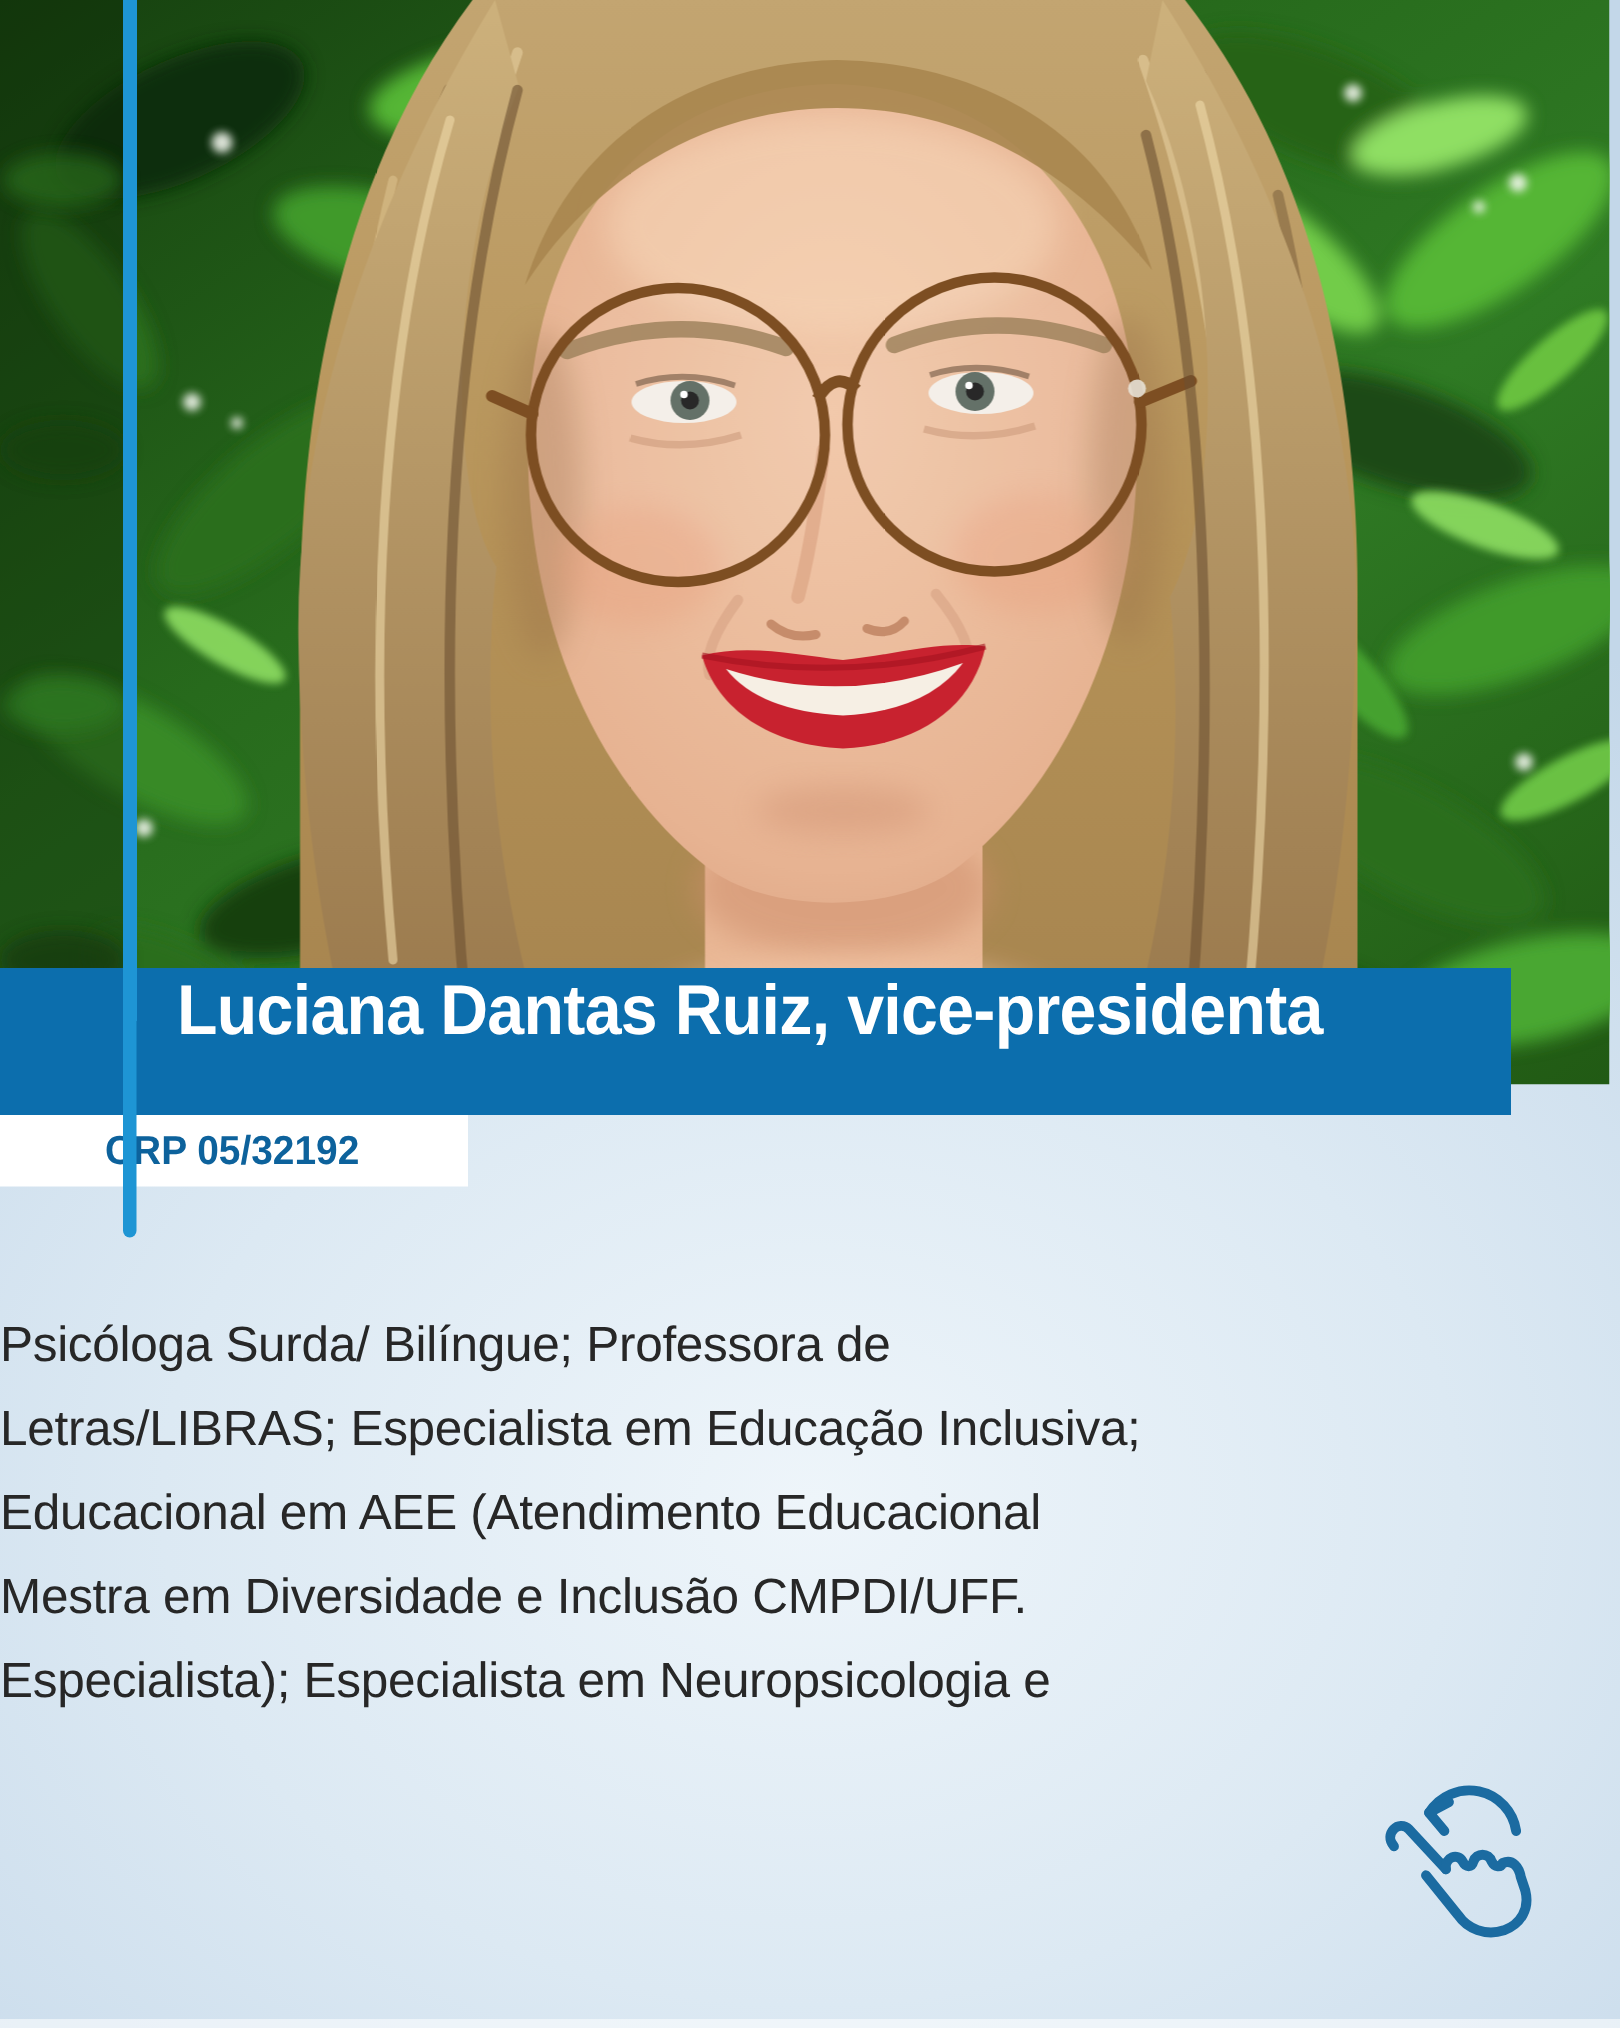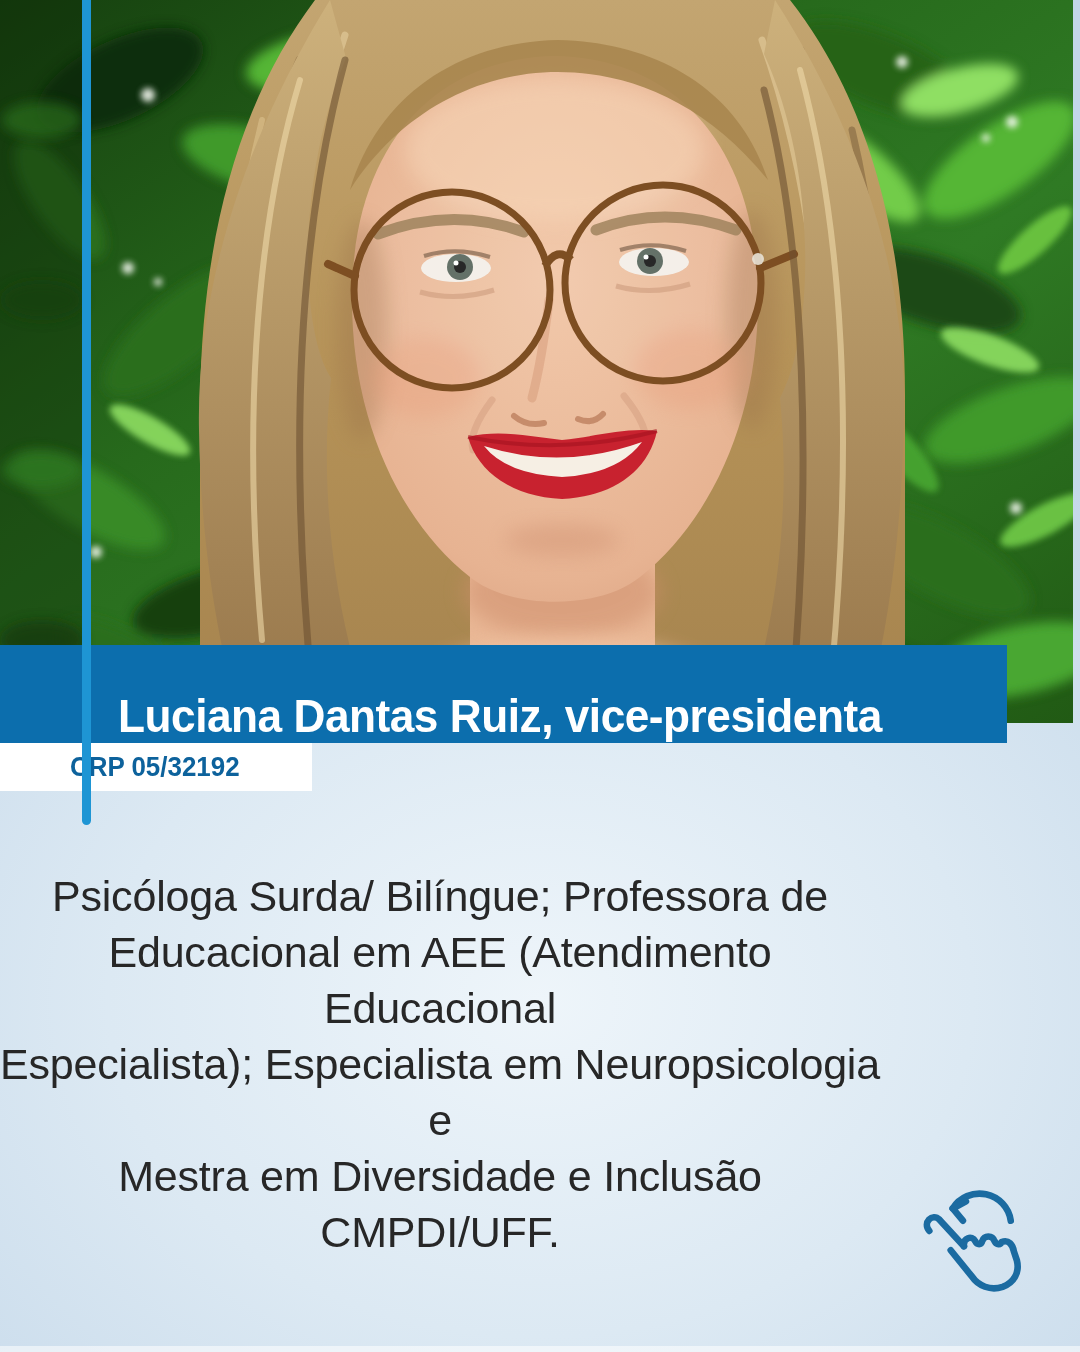--- a/index.html
+++ b/index.html
@@ -9,21 +9,21 @@
     font-family:"Liberation Sans",sans-serif;
     background:radial-gradient(ellipse 900px 700px at 50% 74%, var(--c-bg_center,#eef5fa) 0%, #dce9f3 48%, var(--c-bg_edge,#c3d7e9) 100%);
   }
   .card::after{content:"";position:absolute;left:0;bottom:0;width:100%;height:6px;
     background:rgba(255,255,255,.55);}
   .photo{position:absolute;left:0;top:0;width:1073px;height:723px;z-index:1;}
   .photo svg{display:block;width:100%;height:100%;}
   .banner{
     position:absolute;left:0;top:645px;width:1007px;height:98px;z-index:3;
     background:var(--c-banner_bg,#0c6ead);
-    display:flex;align-items:flex-end;padding-left:118px;
+    display:flex;align-items:flex-start;padding-left:118px;
   }
   .banner span{
     color:var(--c-banner_text,#ffffff);font-size:47px;font-weight:bold;
     white-space:nowrap;display:inline-block;transform:scaleX(.94);transform-origin:0 50%;
     letter-spacing:-.5px;
   }
   .badge{
     position:absolute;left:0;top:743px;width:312px;height:48px;z-index:4;
     background:var(--c-badge_bg,#ffffff);
     display:flex;align-items:center;padding-left:70px;
@@ -31,22 +31,22 @@
   .badge span{
     color:var(--c-badge_text,#0d629c);font-size:27px;font-weight:bold;
     white-space:nowrap;transform:scaleX(.96);transform-origin:0 50%;display:inline-block;
   }
   .accent-line{
     position:absolute;left:82px;top:0;width:9px;height:825px;z-index:5;
     background:var(--c-accent_line,#1e95d4);border-radius:0 0 5px 5px;
   }
   .bio{
     position:absolute;left:0;top:868px;width:880px;z-index:2;
-    text-align:center;color:var(--c-bio_text,#272727);
-    font-size:43px;line-height:56px;letter-spacing:-.2px;
+    text-align:left;color:var(--c-bio_text,#272727);
+    font-size:33px;line-height:56px;letter-spacing:-.2px;
   }
   .bio p{margin:0;}
   .swipe{position:absolute;left:912px;top:1182px;width:112px;height:112px;z-index:2;
     color:var(--c-swipe_icon,#1b6ba1);}
   .swipe svg{display:block;width:100%;height:100%;}
 </style>
 </head>
 <body>
 
 <div class="card">
@@ -229,23 +229,24 @@
   <div class="banner">
     <span>Luciana Dantas Ruiz, vice-presidenta</span>
   </div>
 
   <div class="badge">
     <span>CRP 05/32192</span>
   </div>
 
   <div class="bio">
     <p>Psicóloga Surda/ Bilíngue; Professora de</p>
+    <p>Letras/LIBRAS; Especialista em Educação Inclusiva;</p>
     <p>Educacional em AEE (Atendimento Educacional</p>
+    <p>Mestra em Diversidade e Inclusão CMPDI/UFF.</p>
     <p>Especialista); Especialista em Neuropsicologia e</p>
-    <p>Mestra em Diversidade e Inclusão CMPDI/UFF.</p>
   </div>
 
   <div class="swipe">
     <svg viewBox="0 0 110 110">
       <g fill="none" stroke="currentColor" stroke-width="6.5" stroke-linecap="round" stroke-linejoin="round">
         <path d="M97,38 A31,31 0 0 0 40,26"></path>
         <path d="M40,26 L53,19 M40,26 L50,38"></path>
         <path d="M17,48 C10,40 20,30 27,37 L51,63"></path>
         <path d="M51,63 C50,55 59,52 62,58 C64,62 68,62 69,58 C71,52 79,52 81,58 C83,62 87,62 88,59 C95,56 99,62 100,68 L103,77 C106,89 100,99 89,103 C77,107 65,102 59,93 L38,67"></path>
       </g>

